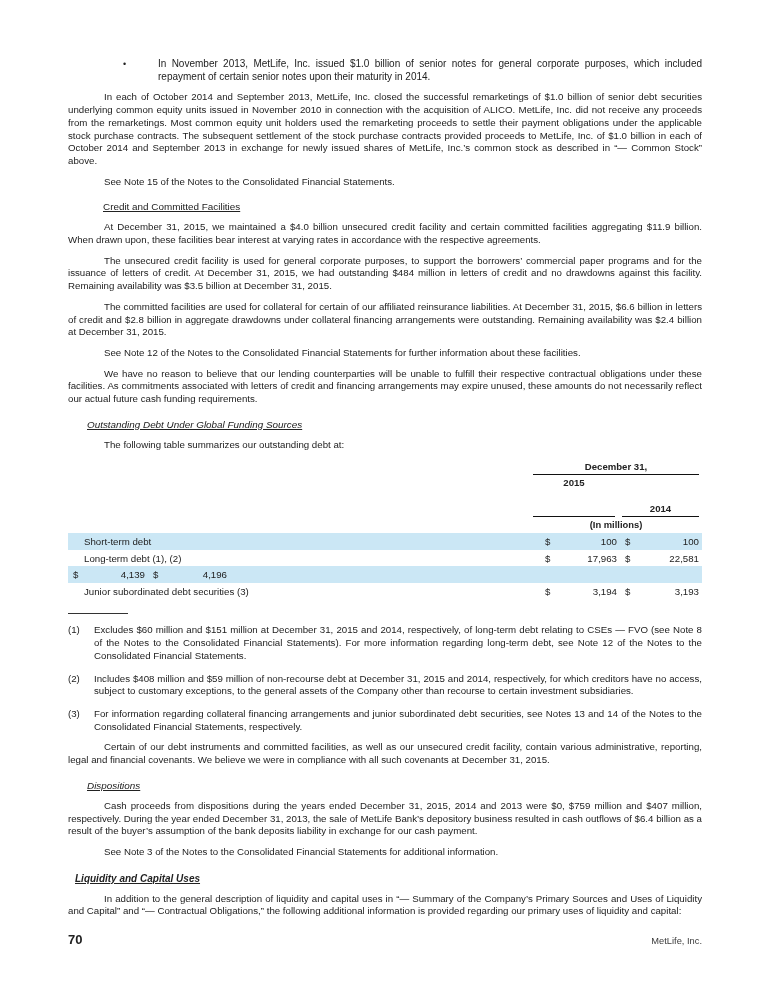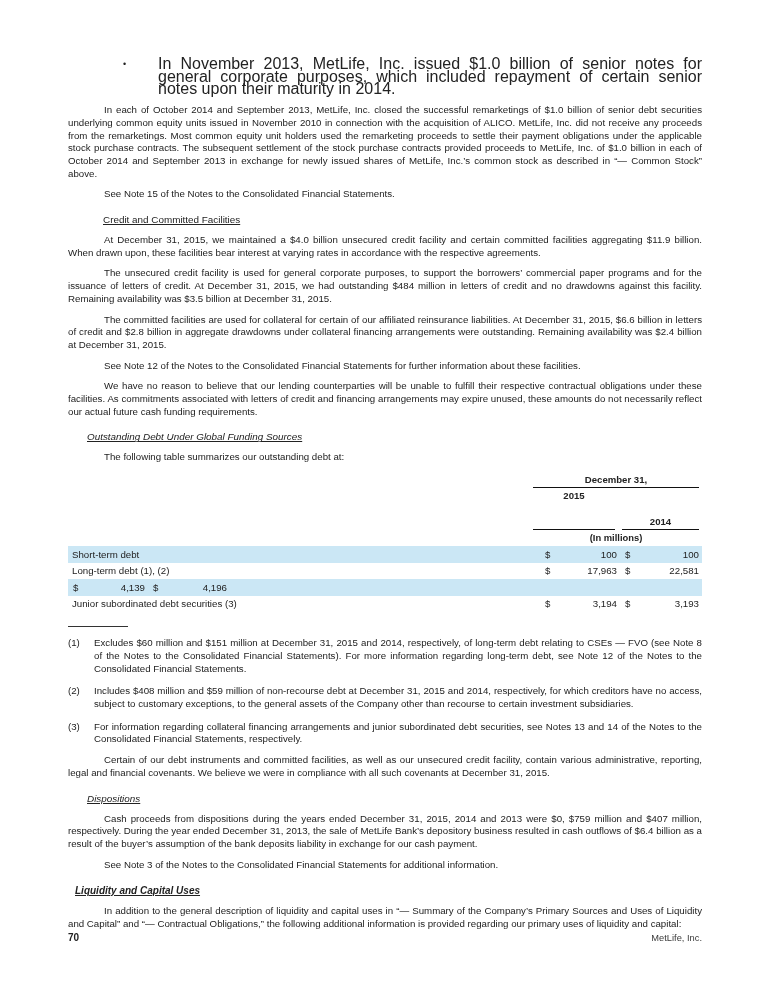--- a/index.html
+++ b/index.html
@@ -18,21 +18,21 @@
   .body-text {
     font-size: 9.7px;
     line-height: 12.7px;
     text-align: justify;
     margin-top: 8px;
   }
   .ind { text-indent: 36px; }
   
   .bullet-row { display: flex; margin: 0 0 0 54px; }
   .bullet-marker { width: 36px; font-size: 9px; line-height: 12.7px; padding-left: 1px; }
-  .bullet-body { flex: 1; font-size: 16px; line-height: 12.7px; text-align: justify; }
+  .bullet-body { flex: 1; font-size: 10px; line-height: 12.7px; text-align: justify; }
   
   .h-underline {
     font-size: 9.9px; font-weight: normal; line-height: 12px;
     text-decoration: underline;
     margin: 13px 0 0 35px;
   }
   .h-italic {
     font-size: 9.9px; font-weight: normal; font-style: italic; line-height: 12px;
     text-decoration: underline;
     margin: 13px 0 0 19px;
@@ -56,37 +56,37 @@
   .t-year {
     text-align: center; font-weight: bold; font-size: 9.6px;
     padding-bottom: 2px; border-bottom: 1.2px solid #111;
   }
   .t-year.y1 { width: 82px; margin-left: 3px; }
   .t-gap { width: 7px; }
   .t-year.y2 { width: 77px; margin-right: 3px; margin-top: 26px; }
   .t-units { text-align: center; font-weight: bold; font-size: 9.4px; padding: 2px 0 3px 0; }
   .t-row { display: flex; align-items: center; height: 16.5px; }
   .t-row.shaded { background: var(--row-shade, #cbe7f5); }
-  .t-row-label { flex: 1; padding-left: 4px; }
+  .t-row-label { flex: 1; padding-left: 16px; }
   .t-cell { display: flex; }
   .t-cell.c1 { width: 82px; padding: 0 5px; }
   .t-cell.c2 { width: 80px; padding: 0 3px; }
   .t-cur { }
   .t-val { flex: 1; text-align: right; }
   
   .fn-rule { width: 60px; border-top: 1px solid #333; margin-top: 14px; }
   .footnote { display: flex; margin-top: 10px; font-size: 9.7px; line-height: 12.7px; }
   .fn-label { width: 26px; }
   .fn-text { flex: 1; text-align: justify; }
   
   .footer {
     position: absolute; top: 932px; left: 68px; right: 66px;
     display: flex; justify-content: space-between; align-items: baseline;
   }
-  .footer-page { font-size: 10px; font-weight: bold; }
+  .footer-page { font-size: 13px; font-weight: bold; }
   .footer-company { font-size: 9.3px; color: #3a3a3a; }
 </style>
 </head>
 <body>
 
 <div class="page">
 
   <div class="bullet-row">
     <span class="bullet-marker">•</span>
     <div class="bullet-body">In November 2013, MetLife, Inc. issued $1.0 billion of senior notes for general corporate purposes, which included repayment of certain senior notes upon their maturity in 2014.</div>

